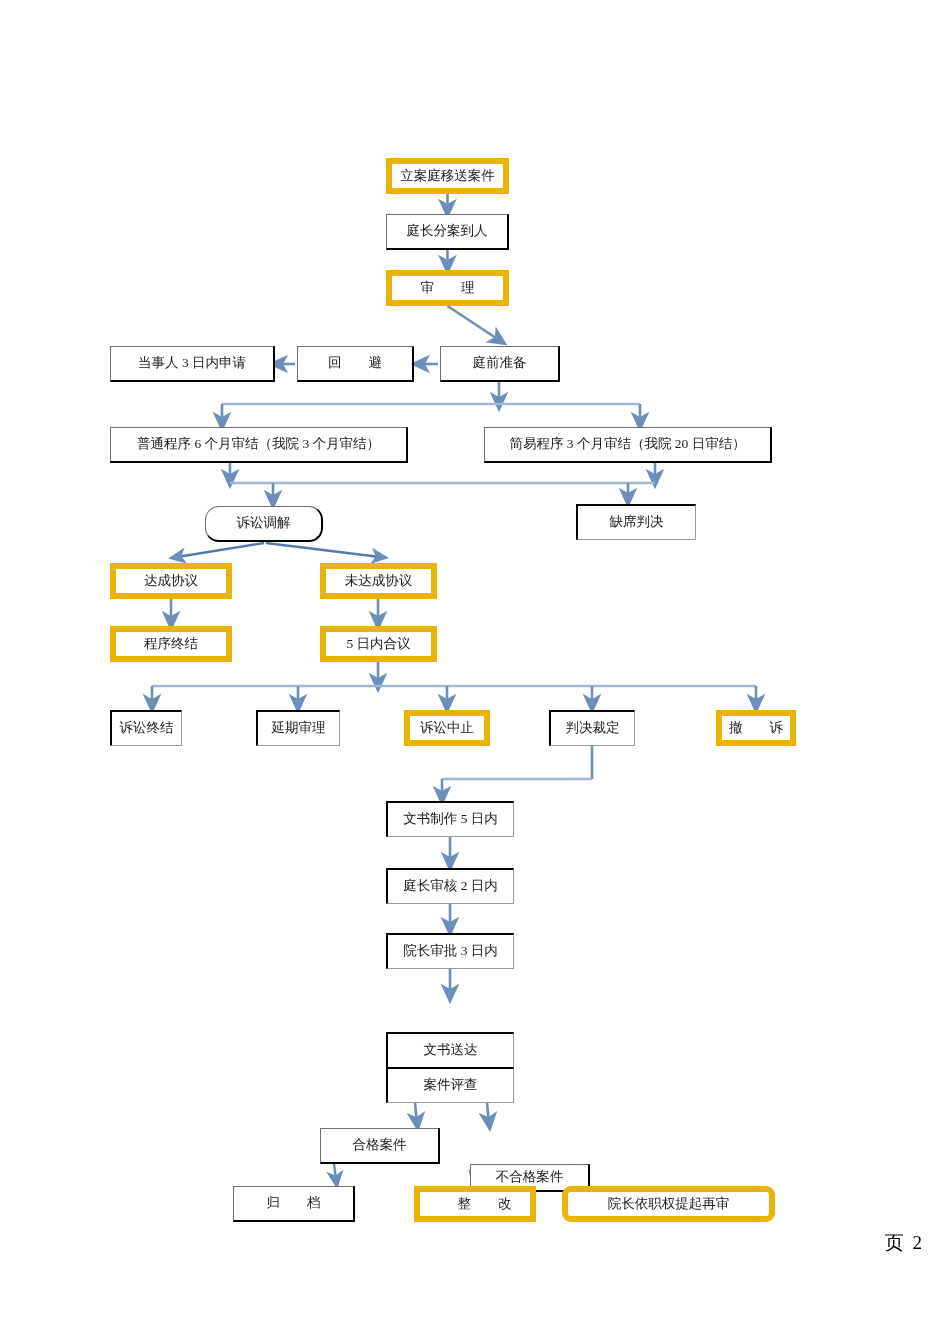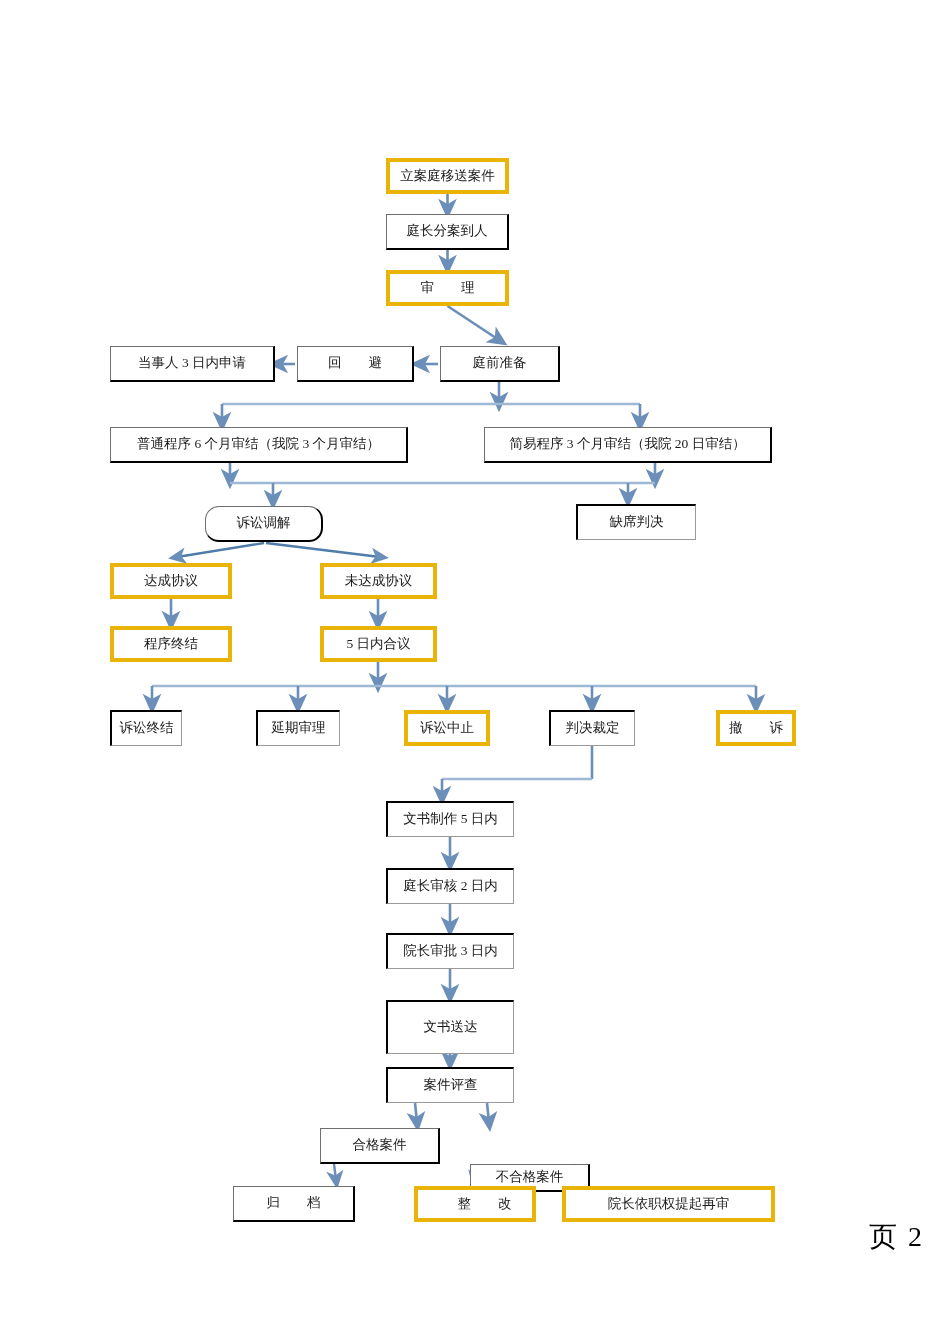--- a/index.html
+++ b/index.html
@@ -55,26 +55,26 @@
     border-left: 2px solid #000000;
     border-right: 1px solid #9a9a9a;
     border-bottom: 1px solid #9a9a9a;
   }
   .node.heavy-b {
     border: 1px solid #6f6f6f;
     border-bottom: 2.5px solid #000000;
     border-right: 2px solid #000000;
   }
   .node.plain {
-    border: 4px solid #eab308;
+    border: 6px solid #eab308;
   }
   .page-number {
     position: absolute;
     right: 26px; bottom: 88px;
-    font-size: 28px;
+    font-size: 19px;
     color: #000000;
     font-family: "Liberation Serif", "DejaVu Serif", serif;
     letter-spacing: 2px;
   }
 </style>
 </head>
 <body>
 
 <div id="canvas">
 
@@ -239,37 +239,37 @@
       </div>
       <div class="node heavy" style="left: 386px; top: 801px; width: 128px; height: 36px;">
         <span>文书制作 5 日内</span>
       </div>
       <div class="node heavy" style="left: 386px; top: 868px; width: 128px; height: 36px;">
         <span>庭长审核 2 日内</span>
       </div>
       <div class="node heavy" style="left: 386px; top: 933px; width: 128px; height: 36px;">
         <span>院长审批 3 日内</span>
       </div>
-      <div class="node heavy" style="left: 386px; top: 1000px; width: 128px; height: 54px;">
+      <div class="node heavy" style="left: 386px; top: 1032px; width: 128px; height: 36px;">
         <span>文书送达</span>
       </div>
       <div class="node heavy" style="left: 386px; top: 1067px; width: 128px; height: 36px;">
         <span>案件评查</span>
       </div>
       <div class="node heavy-b" style="left: 320px; top: 1128px; width: 120px; height: 36px;">
         <span>合格案件</span>
       </div>
       <div class="node heavy-b" style="left: 470px; top: 1164px; width: 120px; height: 28px;">
         <span>不合格案件</span>
       </div>
       <div class="node heavy-b" style="left: 233px; top: 1186px; width: 122px; height: 36px;">
         <span>归　　档</span>
       </div>
       <div class="node plain" style="left: 414px; top: 1186px; width: 122px; height: 36px; padding-left: 19px;">
         <span>整　　改</span>
       </div>
-      <div class="node plain" style="left: 562px; top: 1186px; width: 213px; height: 36px;">
+      <div class="node plain" style="left: 562px; top: 1186px; width: 213px; height: 36px; border-radius: 9px;">
         <span>院长依职权提起再审</span>
       </div>
     </div>
 
   <div class="page-number">页  2</div>
 </div>
 
 </body></html>

